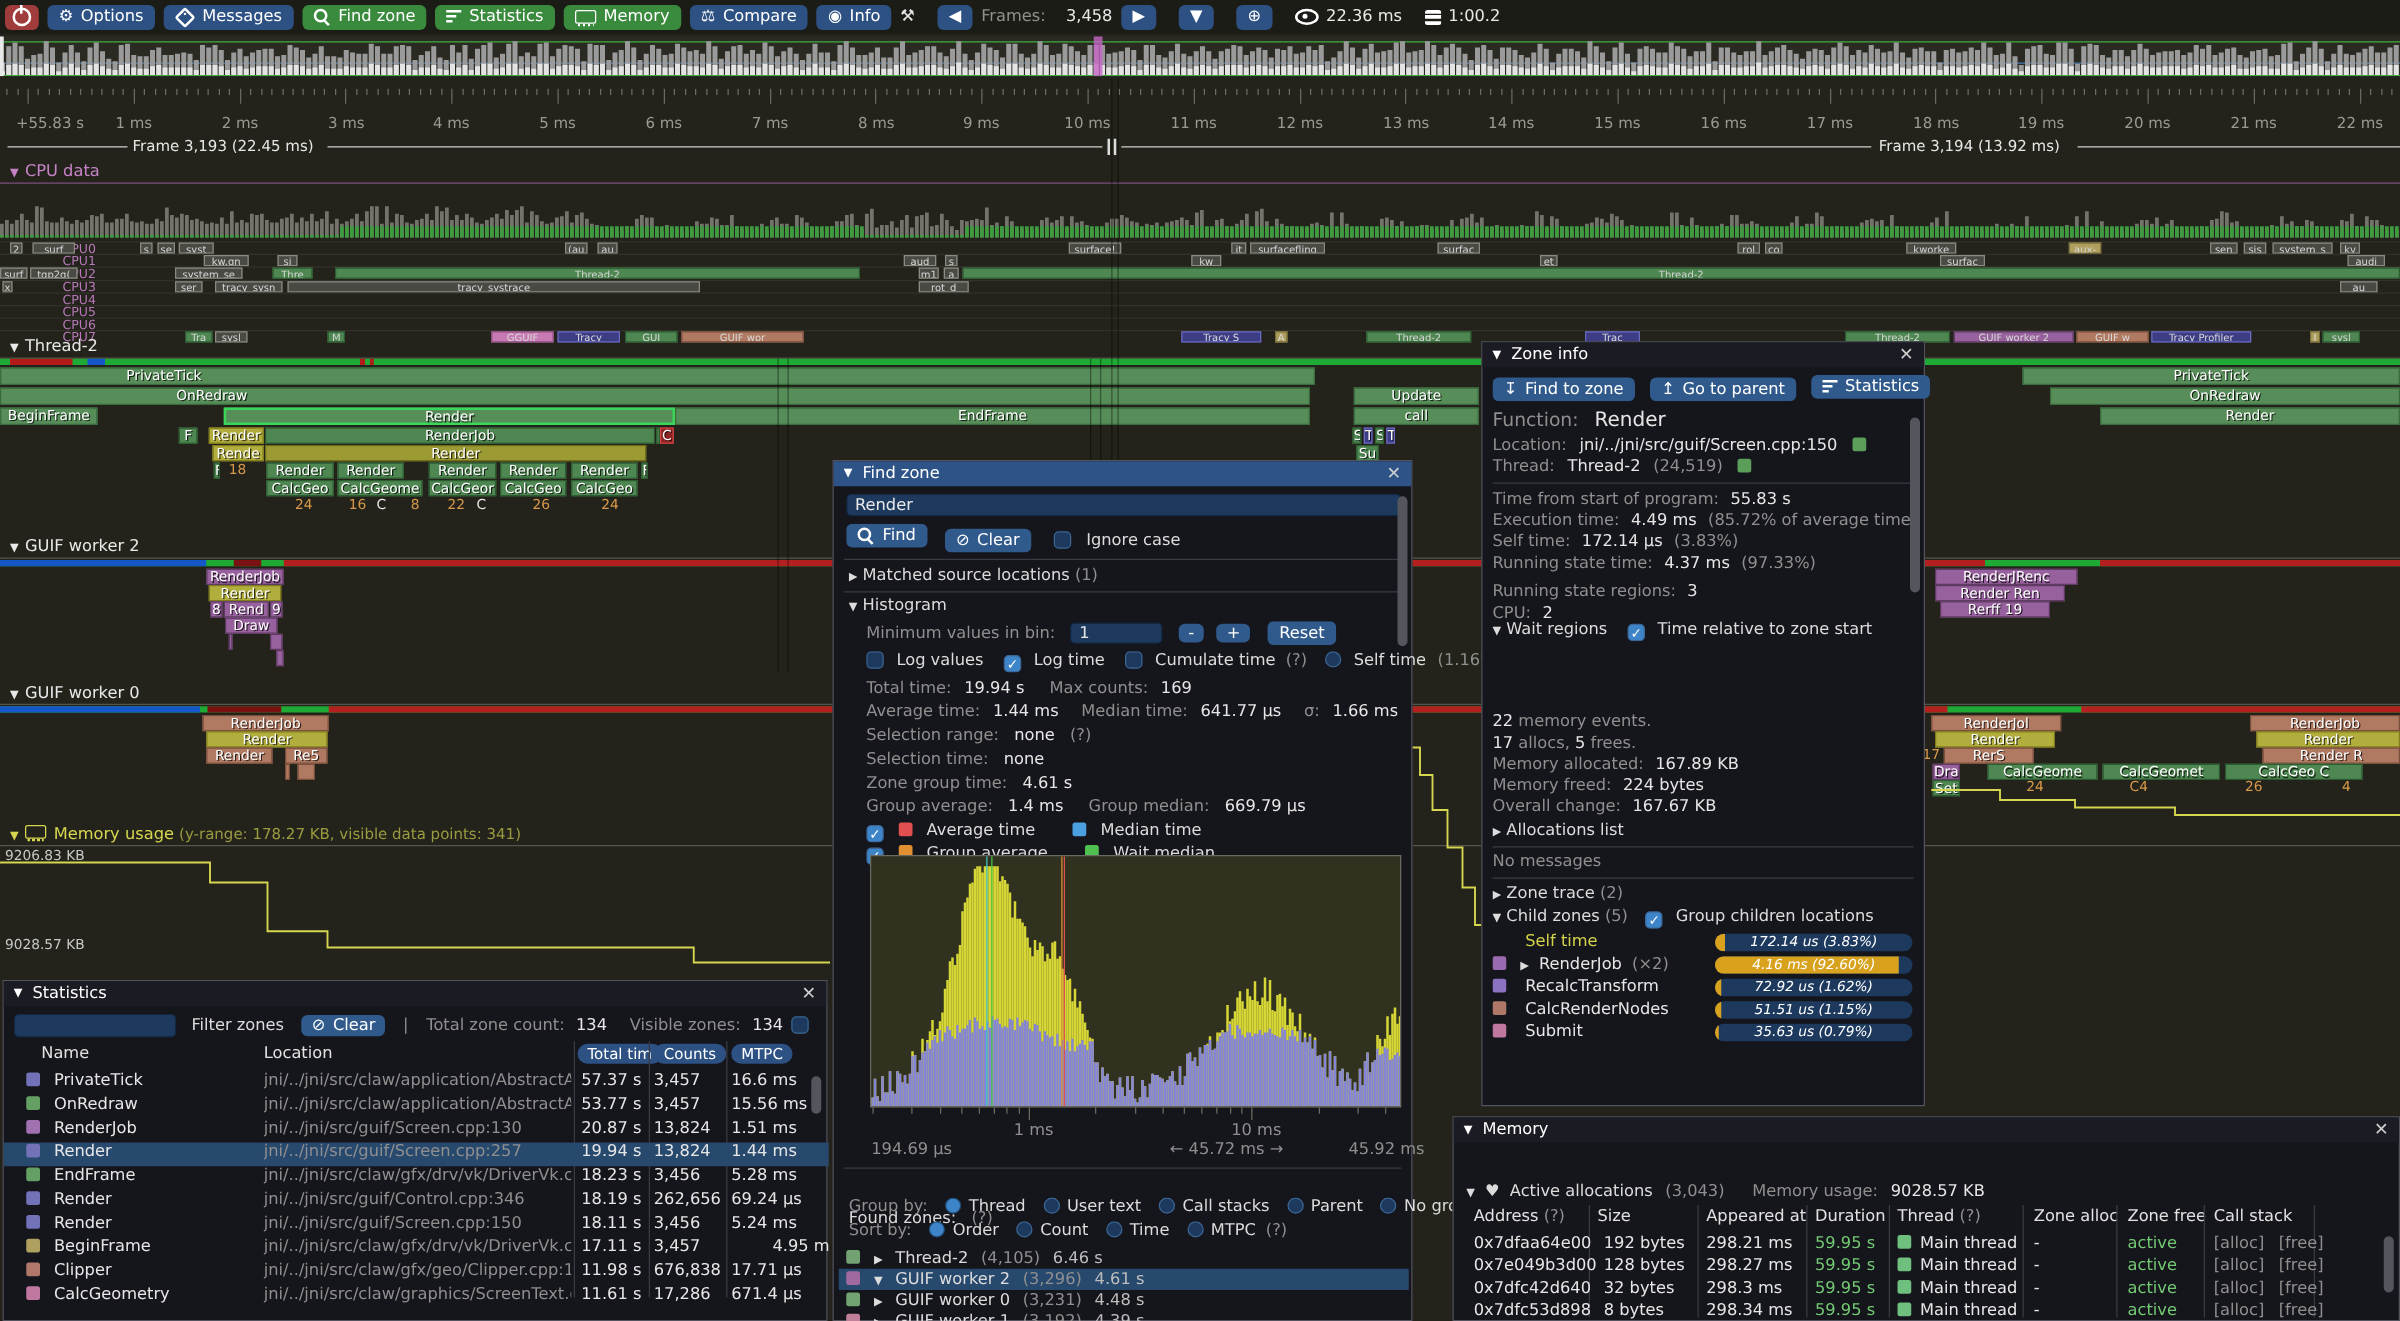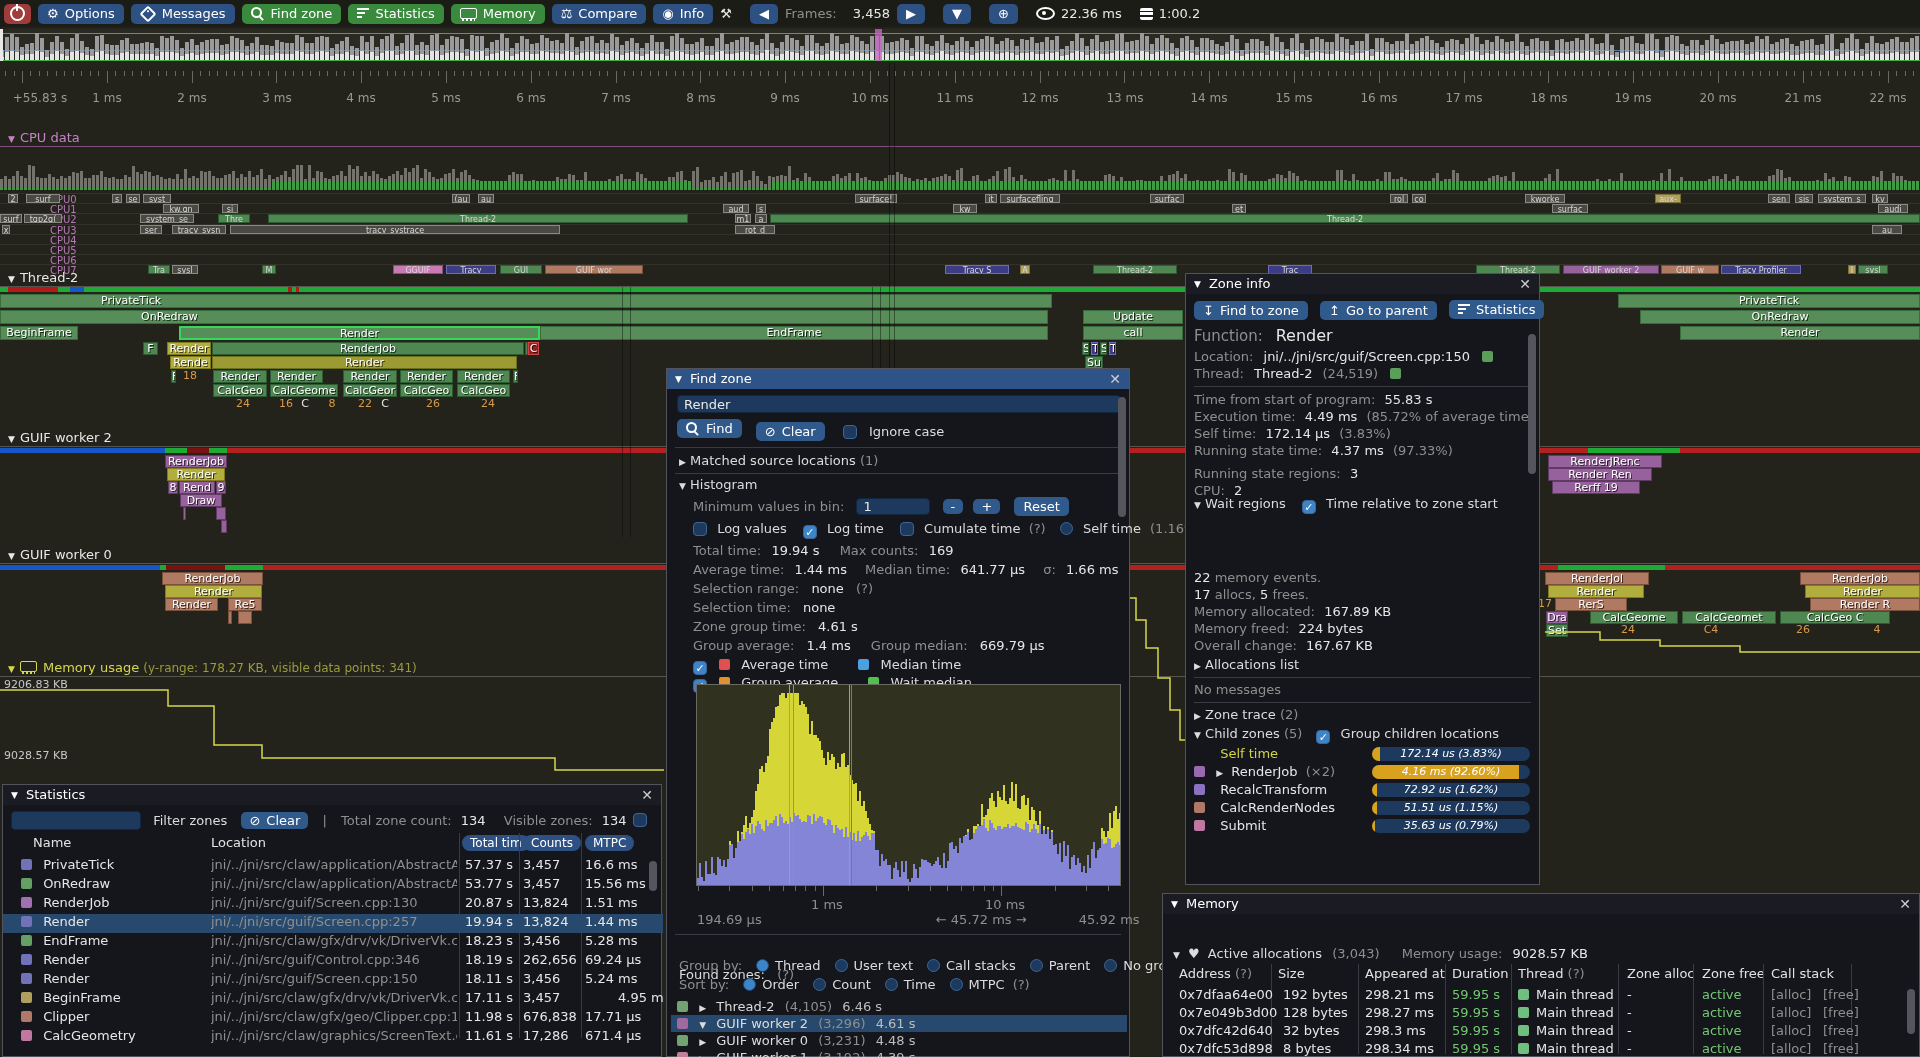--- a/index.html
+++ b/index.html
@@ -1571,20 +1571,30 @@
       <span class="ticklabel" style="left:1294px">15 ms</span>
       <span class="ticklabel" style="left:1379px">16 ms</span>
       <span class="ticklabel" style="left:1464px">17 ms</span>
       <span class="ticklabel" style="left:1549px">18 ms</span>
       <span class="ticklabel" style="left:1633px">19 ms</span>
       <span class="ticklabel" style="left:1718px">20 ms</span>
       <span class="ticklabel" style="left:1803px">21 ms</span>
       <span class="ticklabel" style="left:1888px">22 ms</span>
     </div>
 
+  <div id="framemarkers">
+    <div class="fline" style="left:6px;width:96px"></div>
+    <span class="abs" style="left:106px;top:1px">Frame 3,193 (22.45 ms)</span>
+    <div class="fline" style="left:262px;width:620px"></div>
+    <div class="fsep" style="left:886px"></div>
+      <div class="fsep" style="left:891px"></div>
+    <div class="fline" style="left:897px;width:600px"></div>
+    <span class="abs" style="left:1503px;top:1px">Frame 3,194 (13.92 ms)</span>
+    <div class="fline" style="left:1662px;width:258px"></div>
+  </div>
 
   <div id="timelinebody">
       <div class="sechdr" style="left:8px;top:130px;color:#c583c5"><span class="tri">▼</span>CPU data</div>
       <div class="hline" style="left:0;top:146px;width:1920px;background:#7c4f7c"></div>
       <div style="position:absolute;left:0px;top:179px;width:3px;height:11px;background:#73736b"></div>
       <div style="position:absolute;left:0px;top:188px;width:3px;height:2px;background:#3f9b3f"></div>
       <div style="position:absolute;left:4px;top:176px;width:3px;height:14px;background:#73736b"></div>
       <div style="position:absolute;left:4px;top:188px;width:3px;height:2px;background:#3f9b3f"></div>
       <div style="position:absolute;left:8px;top:179px;width:3px;height:11px;background:#73736b"></div>
       <div style="position:absolute;left:8px;top:188px;width:3px;height:2px;background:#3f9b3f"></div>

